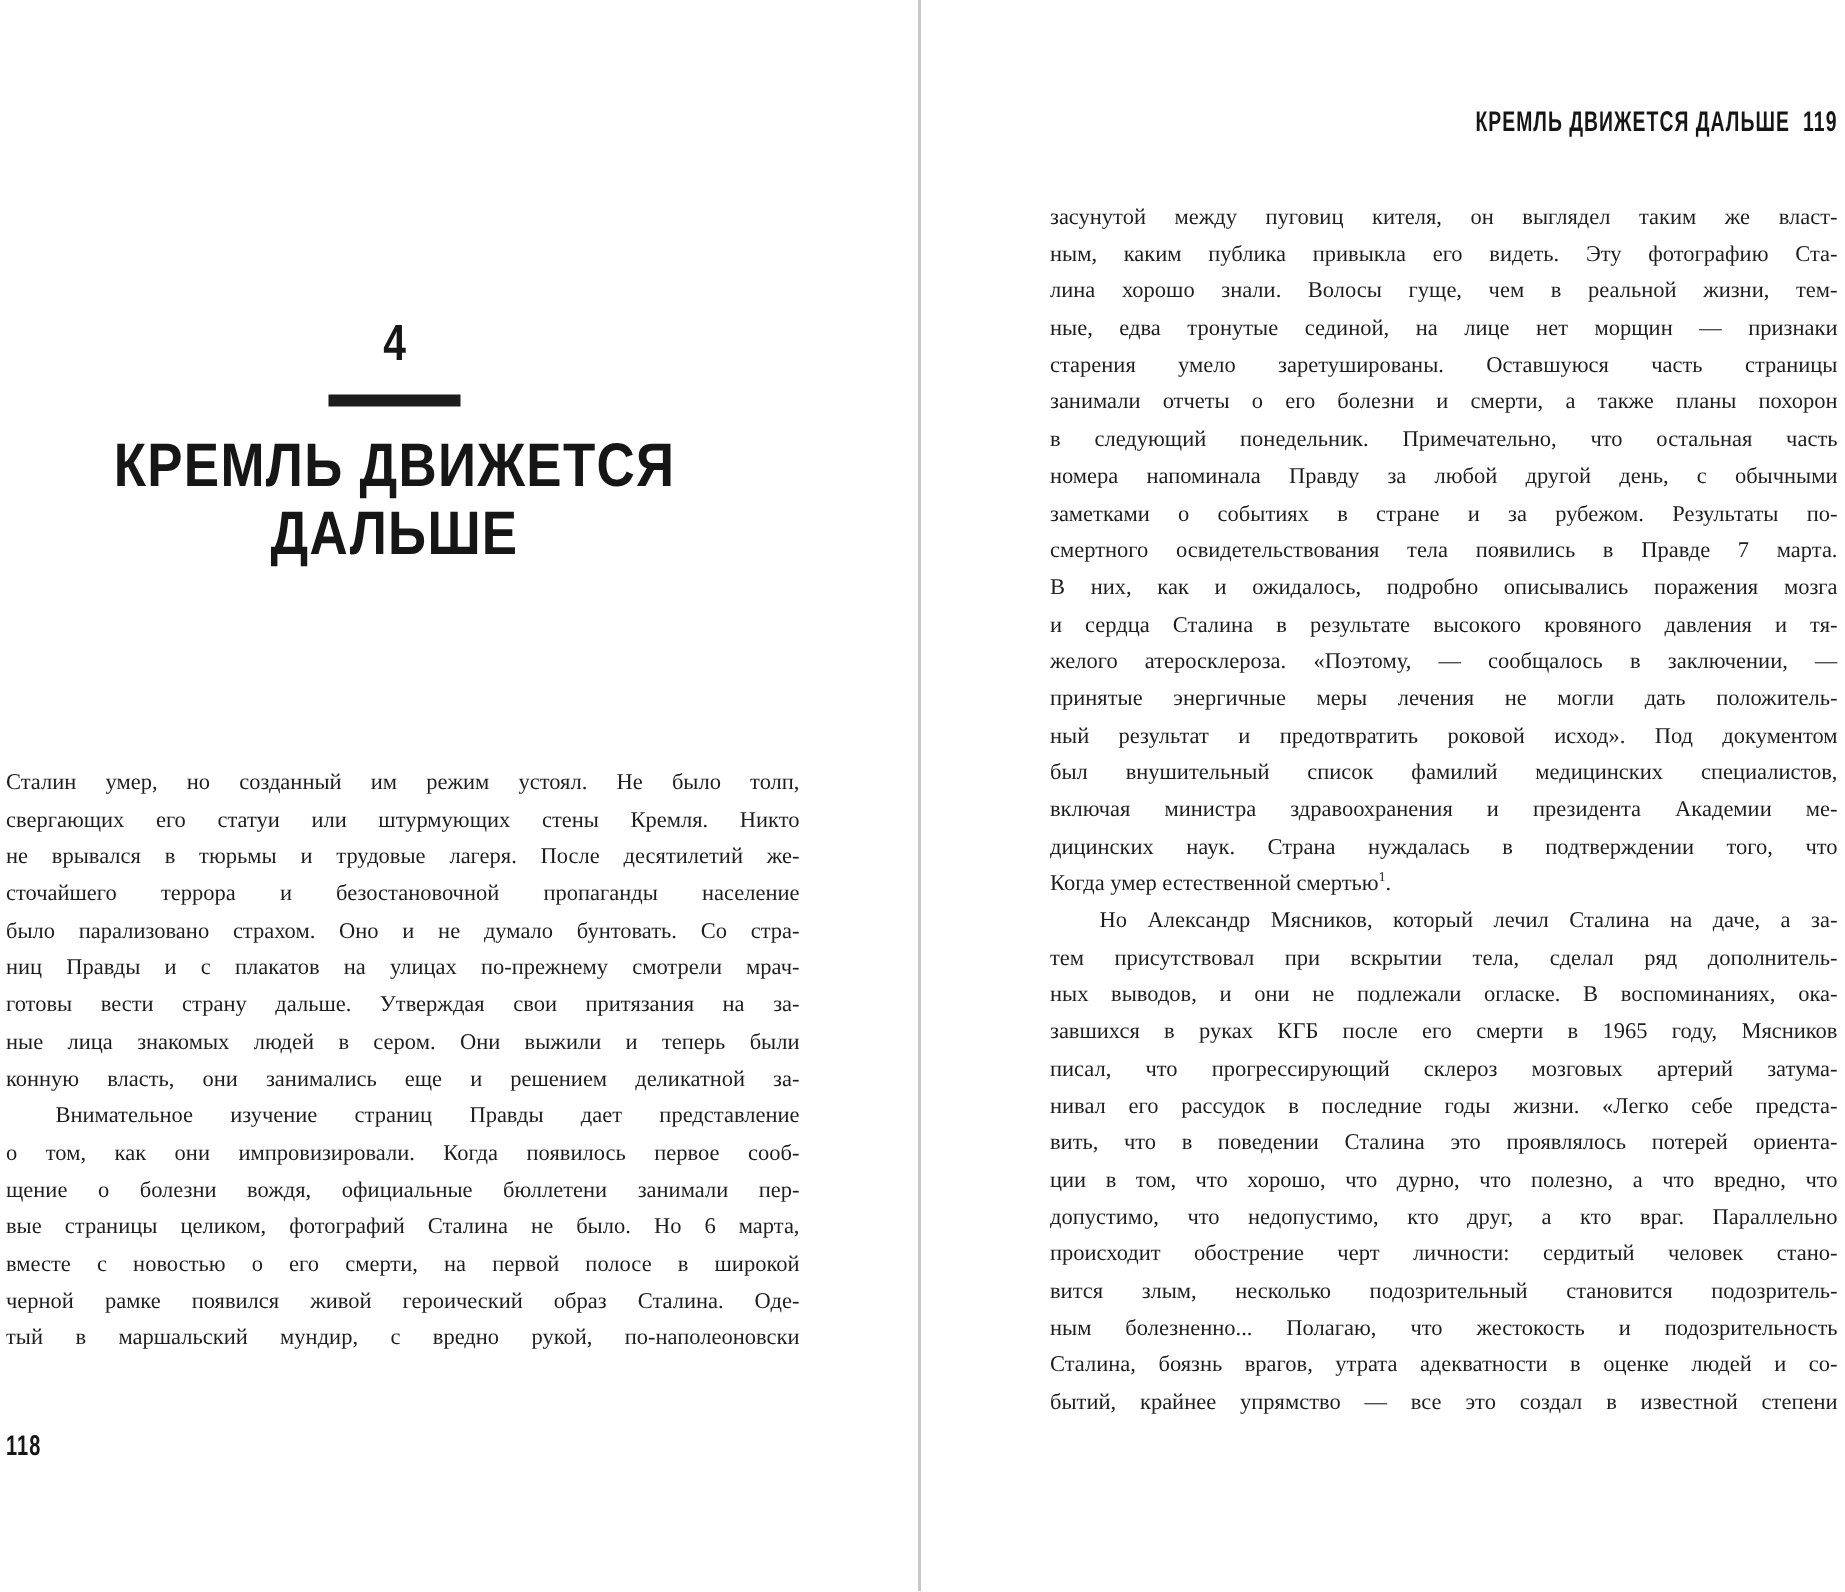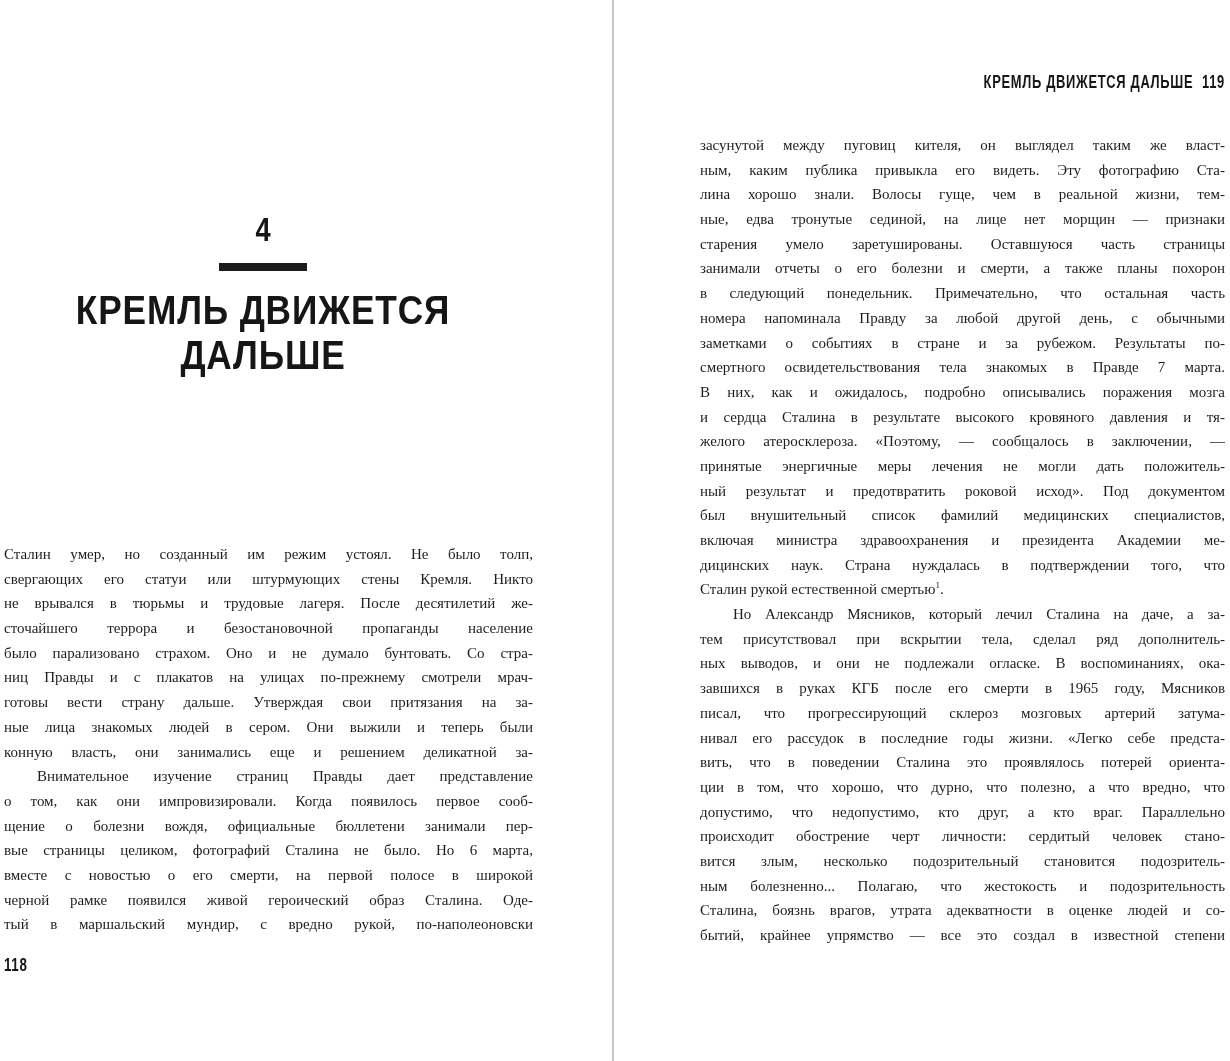--- a/index.html
+++ b/index.html
@@ -28,21 +28,21 @@
   }
   .chapter-title {
     position:absolute; top:288px; left:0; width:100%;
     font-family:"Liberation Sans", sans-serif; font-weight:700;
     font-size:41px; line-height:45px; letter-spacing:1px;
     transform:scaleX(0.86); transform-origin:50% 50%;
   }
 
   
   .body-text { position:absolute; left:0; width:100%; }
-  .page-left  .body-text { top:542px; }
+  .page-left  .body-text { top:510px; }
   .page-right .body-text { top:133px; }
   .line {
     height:24.7px; line-height:24.7px; font-size:15px;
     text-align:justify; text-align-last:justify;
     white-space:normal; overflow:hidden;
   }
   .line.para-end { text-align-last:left; }
   .line.indent   { text-indent:33px; }
   .it  { }
   .sup { vertical-align:super; font-size:60%; line-height:0; }
@@ -108,30 +108,30 @@
     <div class="body-text">
         <div class="line"><span>засунутой между пуговиц кителя, он выглядел таким же власт-</span></div>
         <div class="line"><span>ным, каким публика привыкла его видеть. Эту фотографию Ста-</span></div>
         <div class="line"><span>лина хорошо знали. Волосы гуще, чем в реальной жизни, тем-</span></div>
         <div class="line"><span>ные, едва тронутые сединой, на лице нет морщин — признаки</span></div>
         <div class="line"><span>старения умело заретушированы. Оставшуюся часть страницы</span></div>
         <div class="line"><span>занимали отчеты о его болезни и смерти, а также планы похорон</span></div>
         <div class="line"><span>в следующий понедельник. Примечательно, что остальная часть</span></div>
         <div class="line"><span>номера напоминала </span><span class="it">Правду</span><span> за любой другой день, с обычными</span></div>
         <div class="line"><span>заметками о событиях в стране и за рубежом. Результаты по-</span></div>
-        <div class="line"><span>смертного освидетельствования тела знакомых в </span><span class="it">Правде</span><span> 7 марта.</span></div>
+        <div class="line"><span>смертного освидетельствования тела появились в </span><span class="it">Правде</span><span> 7 марта.</span></div>
         <div class="line"><span>В них, как и ожидалось, подробно описывались поражения мозга</span></div>
         <div class="line"><span>и сердца Сталина в результате высокого кровяного давления и тя-</span></div>
         <div class="line"><span>желого атеросклероза. «Поэтому, — сообщалось в заключении, —</span></div>
         <div class="line"><span>принятые энергичные меры лечения не могли дать положитель-</span></div>
         <div class="line"><span>ный результат и предотвратить роковой исход». Под документом</span></div>
         <div class="line"><span>был внушительный список фамилий медицинских специалистов,</span></div>
         <div class="line"><span>включая министра здравоохранения и президента Академии ме-</span></div>
         <div class="line"><span>дицинских наук. Страна нуждалась в подтверждении того, что</span></div>
-        <div class="line para-end"><span>Сталин рукой естественной смертью</span><span class="sup">1</span><span>.</span></div>
+        <div class="line para-end"><span>Когда умер естественной смертью</span><span class="sup">1</span><span>.</span></div>
         <div class="line indent"><span>Но Александр Мясников, который лечил Сталина на даче, а за-</span></div>
         <div class="line"><span>тем присутствовал при вскрытии тела, сделал ряд дополнитель-</span></div>
         <div class="line"><span>ных выводов, и они не подлежали огласке. В воспоминаниях, ока-</span></div>
         <div class="line"><span>завшихся в руках КГБ после его смерти в 1965 году, Мясников</span></div>
         <div class="line"><span>писал, что прогрессирующий склероз мозговых артерий затума-</span></div>
         <div class="line"><span>нивал его рассудок в последние годы жизни. «Легко себе предста-</span></div>
         <div class="line"><span>вить, что в поведении Сталина это проявлялось потерей ориента-</span></div>
         <div class="line"><span>ции в том, что хорошо, что дурно, что полезно, а что вредно, что</span></div>
         <div class="line"><span>допустимо, что недопустимо, кто друг, а кто враг. Параллельно</span></div>
         <div class="line"><span>происходит обострение черт личности: сердитый человек стано-</span></div>

